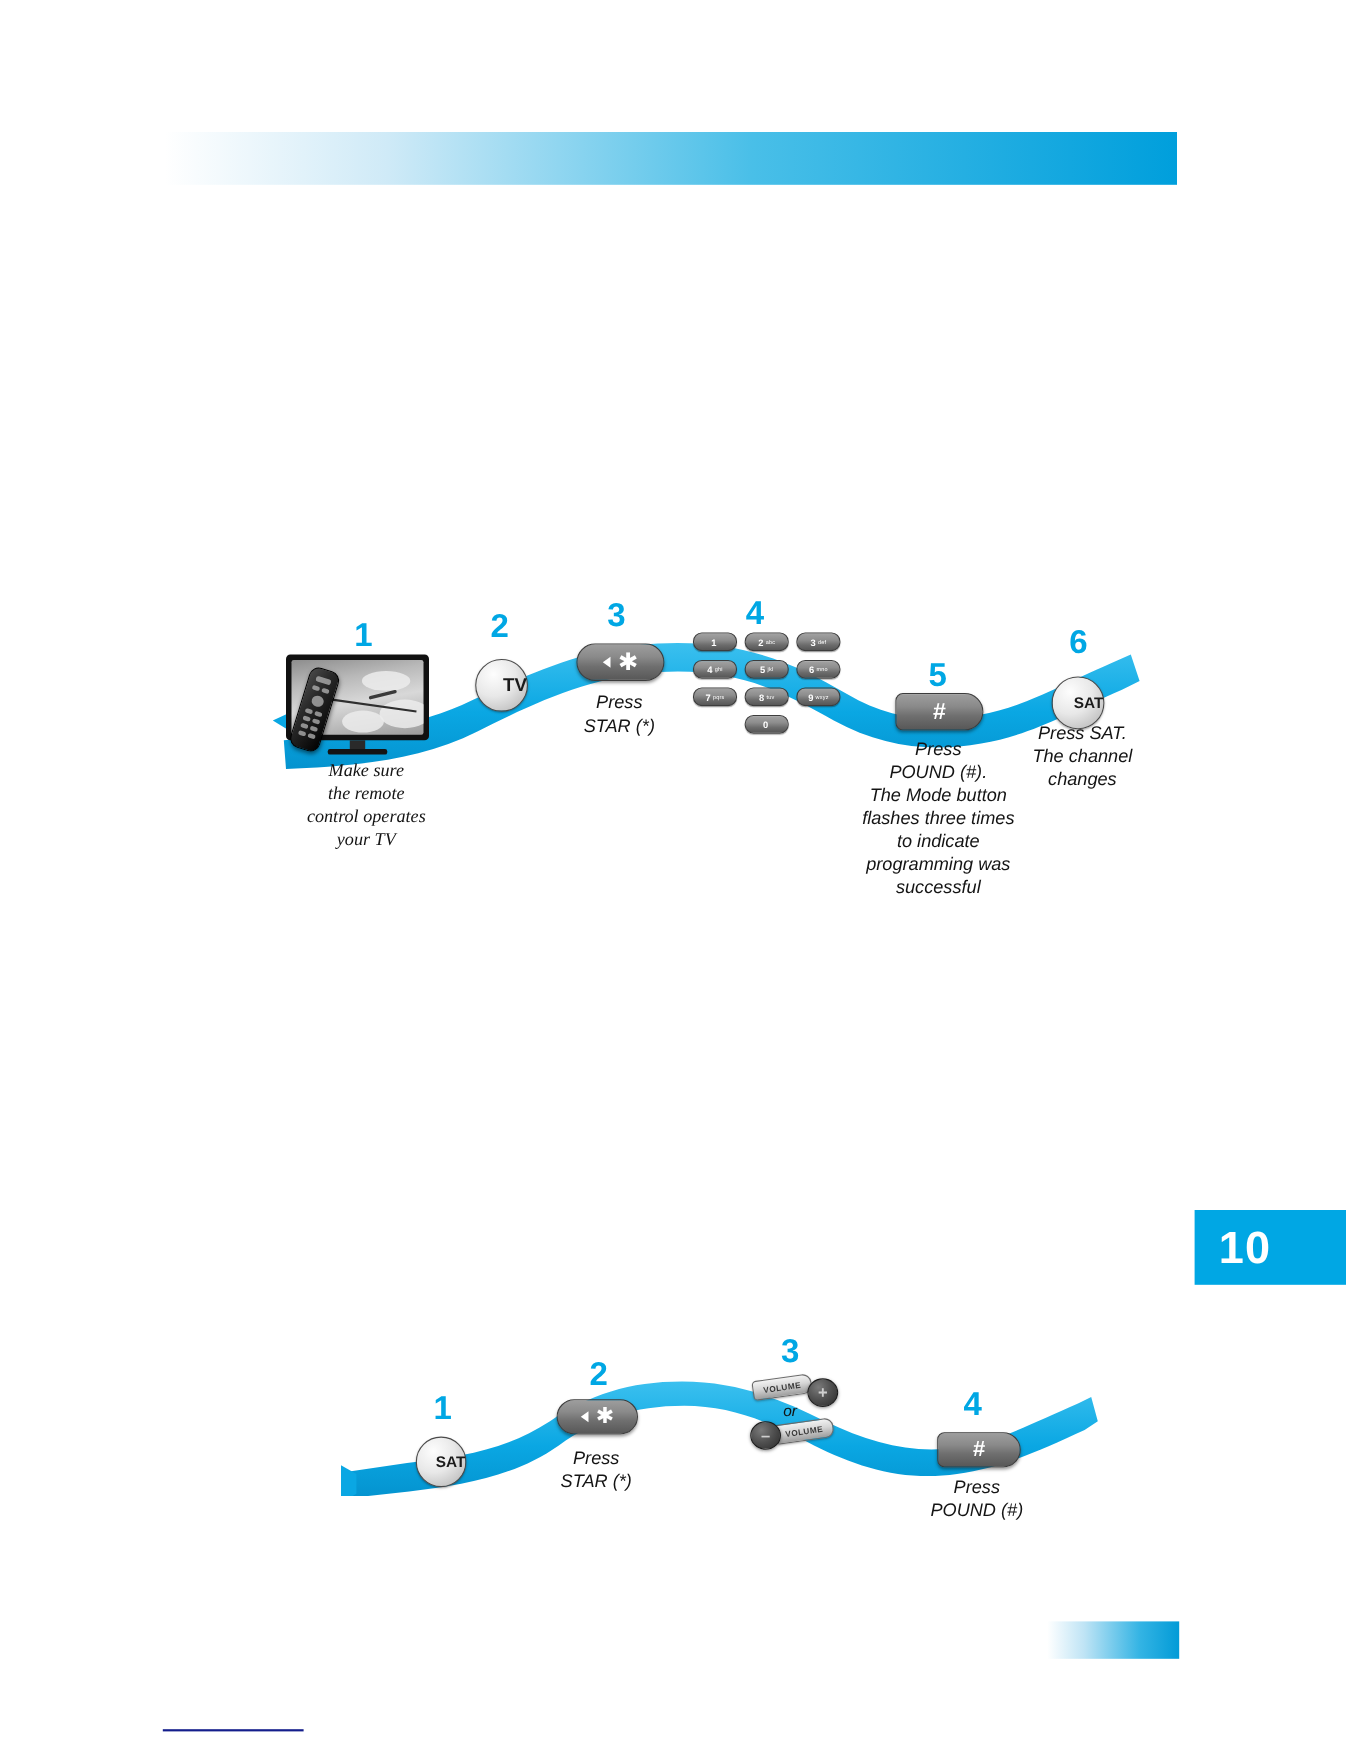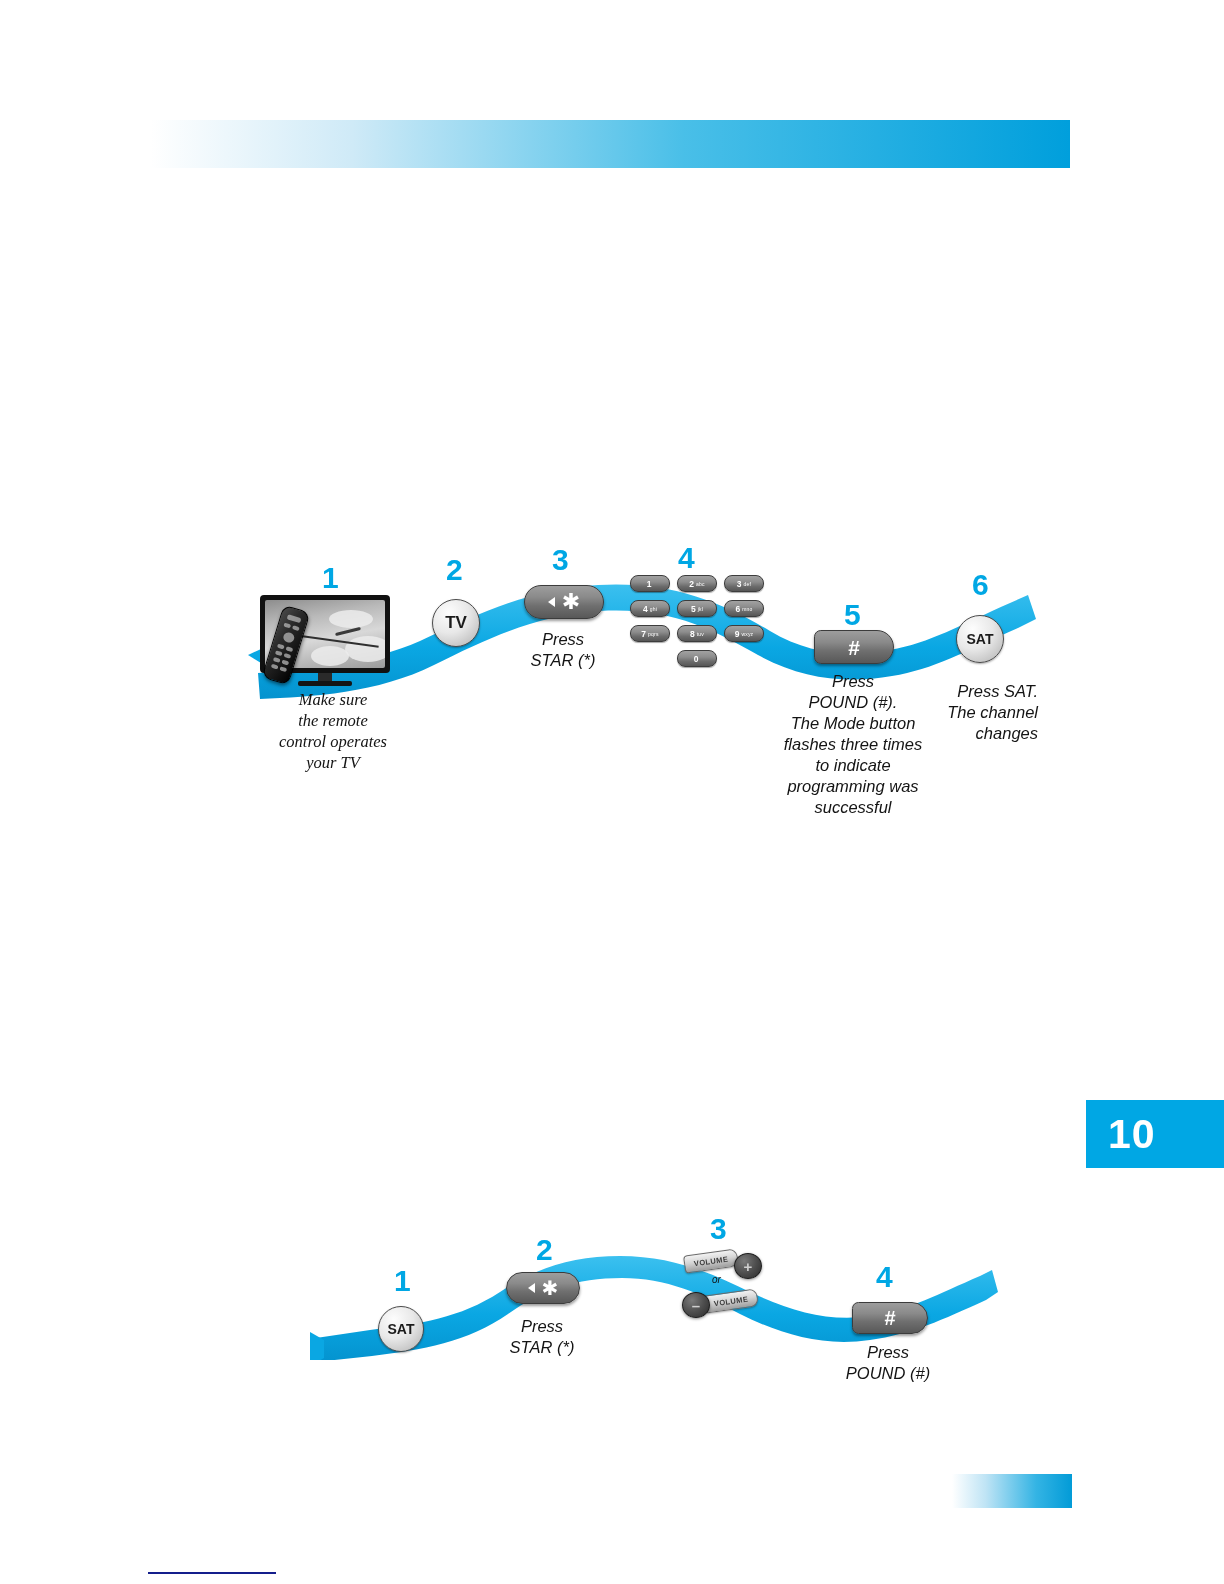--- a/index.html
+++ b/index.html
@@ -89,21 +89,21 @@
   }
 
   
   .btn-round {
     position: absolute;
     border-radius: 50%;
     background: radial-gradient(circle at 34% 28%, #fdfdfd 0%, #e8e8e8 45%, #c6c6c6 78%, #9e9e9e 100%);
     border: 1.6px solid #4a4a4a;
     display: flex;
     align-items: center;
-    justify-content: center;
+    justify-content: flex-end;
     font-weight: bold;
     color: #1b1b1b;
     box-shadow: 0 1px 2px rgba(0,0,0,.35);
   }
   .btn-pill {
     position: absolute;
     background: linear-gradient(to bottom, #9d9d9d 0%, #8a8a8a 35%, #6f6f6f 62%, #585858 100%);
     border-radius: 8px 20px 20px 8px;
     border: 1px solid #3c3c3c;
     display: flex;
@@ -231,21 +231,21 @@
     justify-content: center;
     color: #cfcfcf;
     font-size: 15px;
     font-weight: bold;
     line-height: 1;
     box-shadow: 0 1px 3px rgba(0,0,0,.45);
   }
   .or-label {
     position: absolute;
     font-style: italic;
-    font-size: 10px;
+    font-size: 14px;
     color: #111;
   }
 </style>
 </head>
 <body>
 
 <div class="header-bar"></div>
 
 <div class="flow" style="left:250px; top:545px; width:800px; height:290px;">
 
@@ -373,21 +373,21 @@
 The Mode button
 flashes three times
 to indicate
 programming was
 successful</div>
 
   <div class="step-num" style="left:722px; top:25px;">6</div>
   <div class="btn-round" style="left:706px; top:70px; width:46px; height:46px; font-size:14px;">
     <span>SAT</span>
   </div>
-  <div class="caption" style="left:680px; top:136px; width:108px;text-align:right;">Press SAT.
+  <div class="caption" style="left:680px; top:112px; width:108px;">Press SAT.
 The channel
 changes</div>
 </div>
 
 <div class="page-badge">10</div>
 
 <div class="flow" style="left:310px; top:1220px; width:690px; height:200px;">
 
   <svg class="ribbon-svg" width="690" height="140" viewBox="0 0 690 140">
     <defs>

